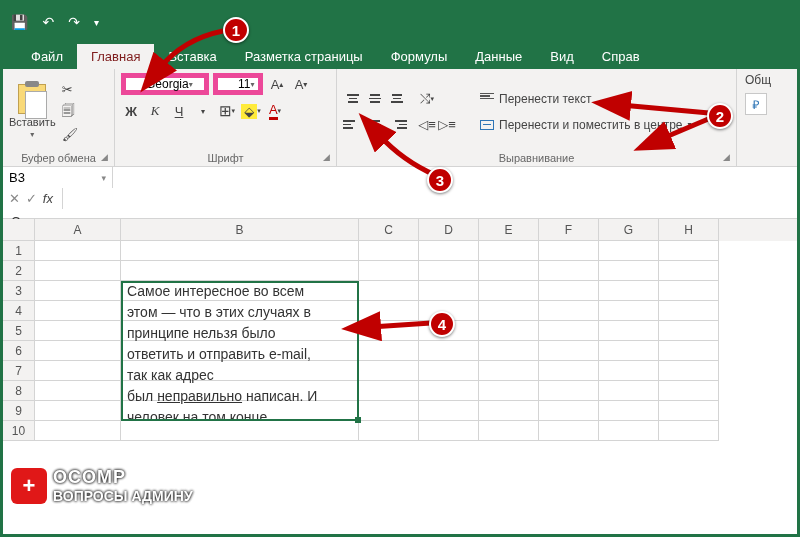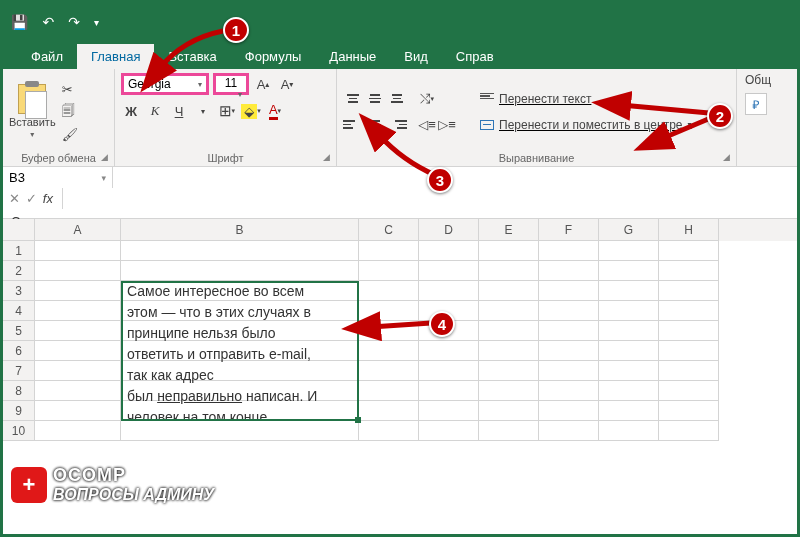--- a/index.html
+++ b/index.html
@@ -1,37 +1,37 @@
 <!DOCTYPE html>
 <html><head>
 <meta charset="utf-8">
 <style>
 * { margin:0; padding:0; box-sizing:border-box; font-family:'Segoe UI',Tahoma,sans-serif; }
 body { width:800px; height:537px; background:#fff; border:3px solid #217346; overflow:hidden; position:relative; }
 .titlebar { height:38px; background:#217346; display:flex; align-items:center; padding:0 8px; }
 .titlebar .icon { color:#fff; font-size:14px; margin-right:14px; cursor:pointer; }
 .ribbon-tabs { height:28px; background:#217346; display:flex; align-items:flex-end; padding-left:14px; }
 .ribbon-tab { color:#fff; padding:5px 14px; font-size:13px; cursor:pointer; }
-.ribbon-tab.active { background:#f3f2f1; color:#0369a1; }
+.ribbon-tab.active { background:#f3f2f1; color:#7f1d1d; }
 .ribbon { background:#f3f2f1; border-bottom:1px solid #d4d4d4; display:flex; height:98px; }
 .rgroup { border-right:1px solid #d4d4d4; padding:4px 6px 2px; display:flex; flex-direction:column; justify-content:space-between; }
 .rgroup-title { text-align:center; font-size:11px; color:#666; padding-top:2px; position:relative; }
 .rgroup-title .dlg { position:absolute; right:0; bottom:2px; font-size:9px; color:#888; }
 .rgroup-body { display:flex; gap:6px; flex:1; align-items:center; }
 .paste-big { display:flex; flex-direction:column; align-items:center; gap:2px; cursor:pointer; }
 .paste-ico { width:28px; height:30px; background:#f9d978; border:1px solid #c0a050; position:relative; }
 .paste-ico::before { content:""; position:absolute; top:-4px; left:6px; width:14px; height:6px; background:#888; border-radius:2px; }
 .paste-ico::after { content:""; position:absolute; top:6px; left:6px; width:20px; height:26px; background:#fff; border:1px solid #aaa; }
 .paste-lbl { font-size:11px; color:#444; }
 .side-stack { display:flex; flex-direction:column; gap:4px; }
 .cut-ico, .copy-ico, .brush-ico { font-size:13px; color:#444; cursor:pointer; }
 .font-row { display:flex; align-items:center; gap:4px; }
-.font-sel { height:22px; border:3px solid #ec4899; background:#fff; font-size:12px; padding:0 4px; display:flex; align-items:center; cursor:pointer; }
+.font-sel { height:22px; border:5px solid #ec4899; background:#fff; font-size:12px; padding:0 20px; display:flex; align-items:center; cursor:pointer; }
 .font-name { width:88px; font-family:Georgia,serif; }
-.font-size { width:36px;flex-direction:column; }
+.font-size { width:36px; }
 .caret { font-size:8px; margin-left:auto; color:#666; }
 .btn-sq { width:20px; height:20px; display:flex; align-items:center; justify-content:center; cursor:pointer; font-size:13px; color:#444; }
 .bold { font-weight:bold; }
 .italic { font-style:italic; font-family:Georgia,serif; }
 .underline { text-decoration:underline; }
 .align-grid { display:grid; grid-template-columns:repeat(3,20px); gap:2px; }
 .align-btn { width:20px; height:20px; display:flex; flex-direction:column; justify-content:center; align-items:center; gap:2px; cursor:pointer; }
 .align-btn span { display:block; height:1.5px; background:#444; }
 .wide-btn { border:1px solid transparent; padding:3px 8px; font-size:12px; color:#444; display:flex; align-items:center; gap:5px; cursor:pointer; }
 .merge-ico { width:14px; height:10px; border:1px solid #2e75b6; position:relative; }
@@ -61,36 +61,37 @@
 .selbox::after { content:""; position:absolute; right:-4px; bottom:-4px; width:6px; height:6px; background:#217346; }
 .celltext { position:absolute; font-family:Georgia,serif; font-size:14px; line-height:20px; color:#333; padding:0 4px; overflow:hidden; }
 .celltext .ul { text-decoration:underline; }
 .callout { position:absolute; width:26px; height:26px; border-radius:50%; background:#c00000; border:2px solid #fff; color:#fff; font-weight:bold; display:flex; align-items:center; justify-content:center; font-size:15px; box-shadow:0 1px 3px rgba(0,0,0,.5); z-index:50; }
 .arrow { position:absolute; z-index:49; }
 .arrow svg { overflow:visible; }
 .watermark { position:absolute; left:8px; bottom:30px; z-index:40; display:flex; align-items:center; gap:6px; opacity:.9; }
 .wm-badge { width:36px; height:36px; background:#d00; color:#fff; font-size:22px; font-weight:bold; border-radius:6px; display:flex; align-items:center; justify-content:center; }
 .wm-txt { color:#fff; text-shadow:0 0 3px #000,0 0 3px #000; font-weight:bold; }
 .wm-main { font-size:18px; letter-spacing:1px; }
-.wm-sub { font-size:16px;font-style:italic; }
+.wm-sub { font-size:14px; }
 </style>
 </head>
 <body>
 
 <div class="titlebar">
   <span class="icon">💾</span>
   <span class="icon">↶</span>
   <span class="icon">↷</span>
   <span class="icon" style="font-size:10px;">▾</span>
 </div>
 
 <div class="ribbon-tabs">
   <div class="ribbon-tab">Файл</div>
   <div class="ribbon-tab active">Главная</div>
   <div class="ribbon-tab">Вставка</div>
+  <div class="ribbon-tab">Разметка страницы</div>
   <div class="ribbon-tab">Формулы</div>
   <div class="ribbon-tab">Данные</div>
   <div class="ribbon-tab">Вид</div>
   <div class="ribbon-tab">Справ</div>
 </div>
 
 <div class="ribbon">
 
   <div class="rgroup" style="width:112px;">
     <div class="rgroup-body">
@@ -181,21 +182,21 @@
       </div>
       <div style="display:flex;flex-direction:column;gap:6px;margin-left:4px;">
         <div style="display:flex;">
           <div class="btn-sq">⤭<span style="font-size:7px;">▾</span></div>
         </div>
         <div style="display:flex;">
           <div class="btn-sq">◁≡</div>
           <div class="btn-sq">▷≡</div>
         </div>
       </div>
-      <div style="display:flex;flex-direction:column;gap:4px;margin-left:8px;text-decoration:underline;">
+      <div style="display:flex;flex-direction:column;gap:4px;margin-left:8px;">
         <div class="wide-btn">
           <div class="wrap-ico">
               <span style="width:14px;"></span>
               <span style="width:10px;"></span>
               <span style="width:14px;"></span>
             </div>
           <span>Перенести текст</span>
         </div>
         <div class="wide-btn">
           <div class="merge-ico"></div>

